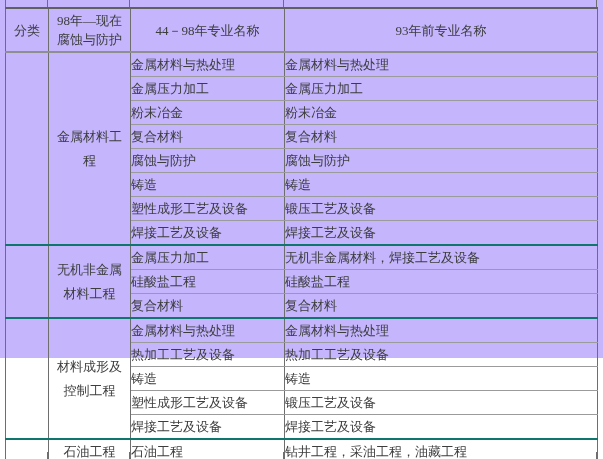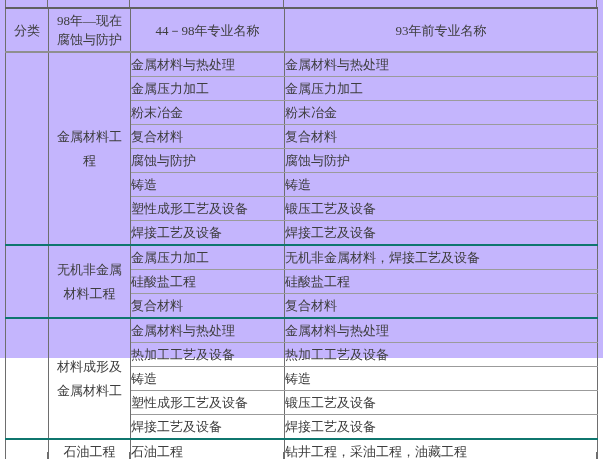--- a/index.html
+++ b/index.html
@@ -158,21 +158,21 @@
         <td class="cell-name">硅酸盐工程</td>
       </tr>
       <tr>
         <td class="cell-name">复合材料</td>
         <td class="cell-name">复合材料</td>
       </tr>
 
       <tr class="group-start">
         <td class="cat-cell" rowspan="5"></td>
         <td class="group-cell" rowspan="5">材料成形及
-金属材料工</td>
+控制工程</td>
         <td class="cell-name">金属材料与热处理</td>
         <td class="cell-name">金属材料与热处理</td>
       </tr>
       <tr>
         <td class="cell-name">热加工工艺及设备</td>
         <td class="cell-name">热加工工艺及设备</td>
       </tr>
       <tr>
         <td class="cell-name">铸造</td>
         <td class="cell-name">铸造</td>

